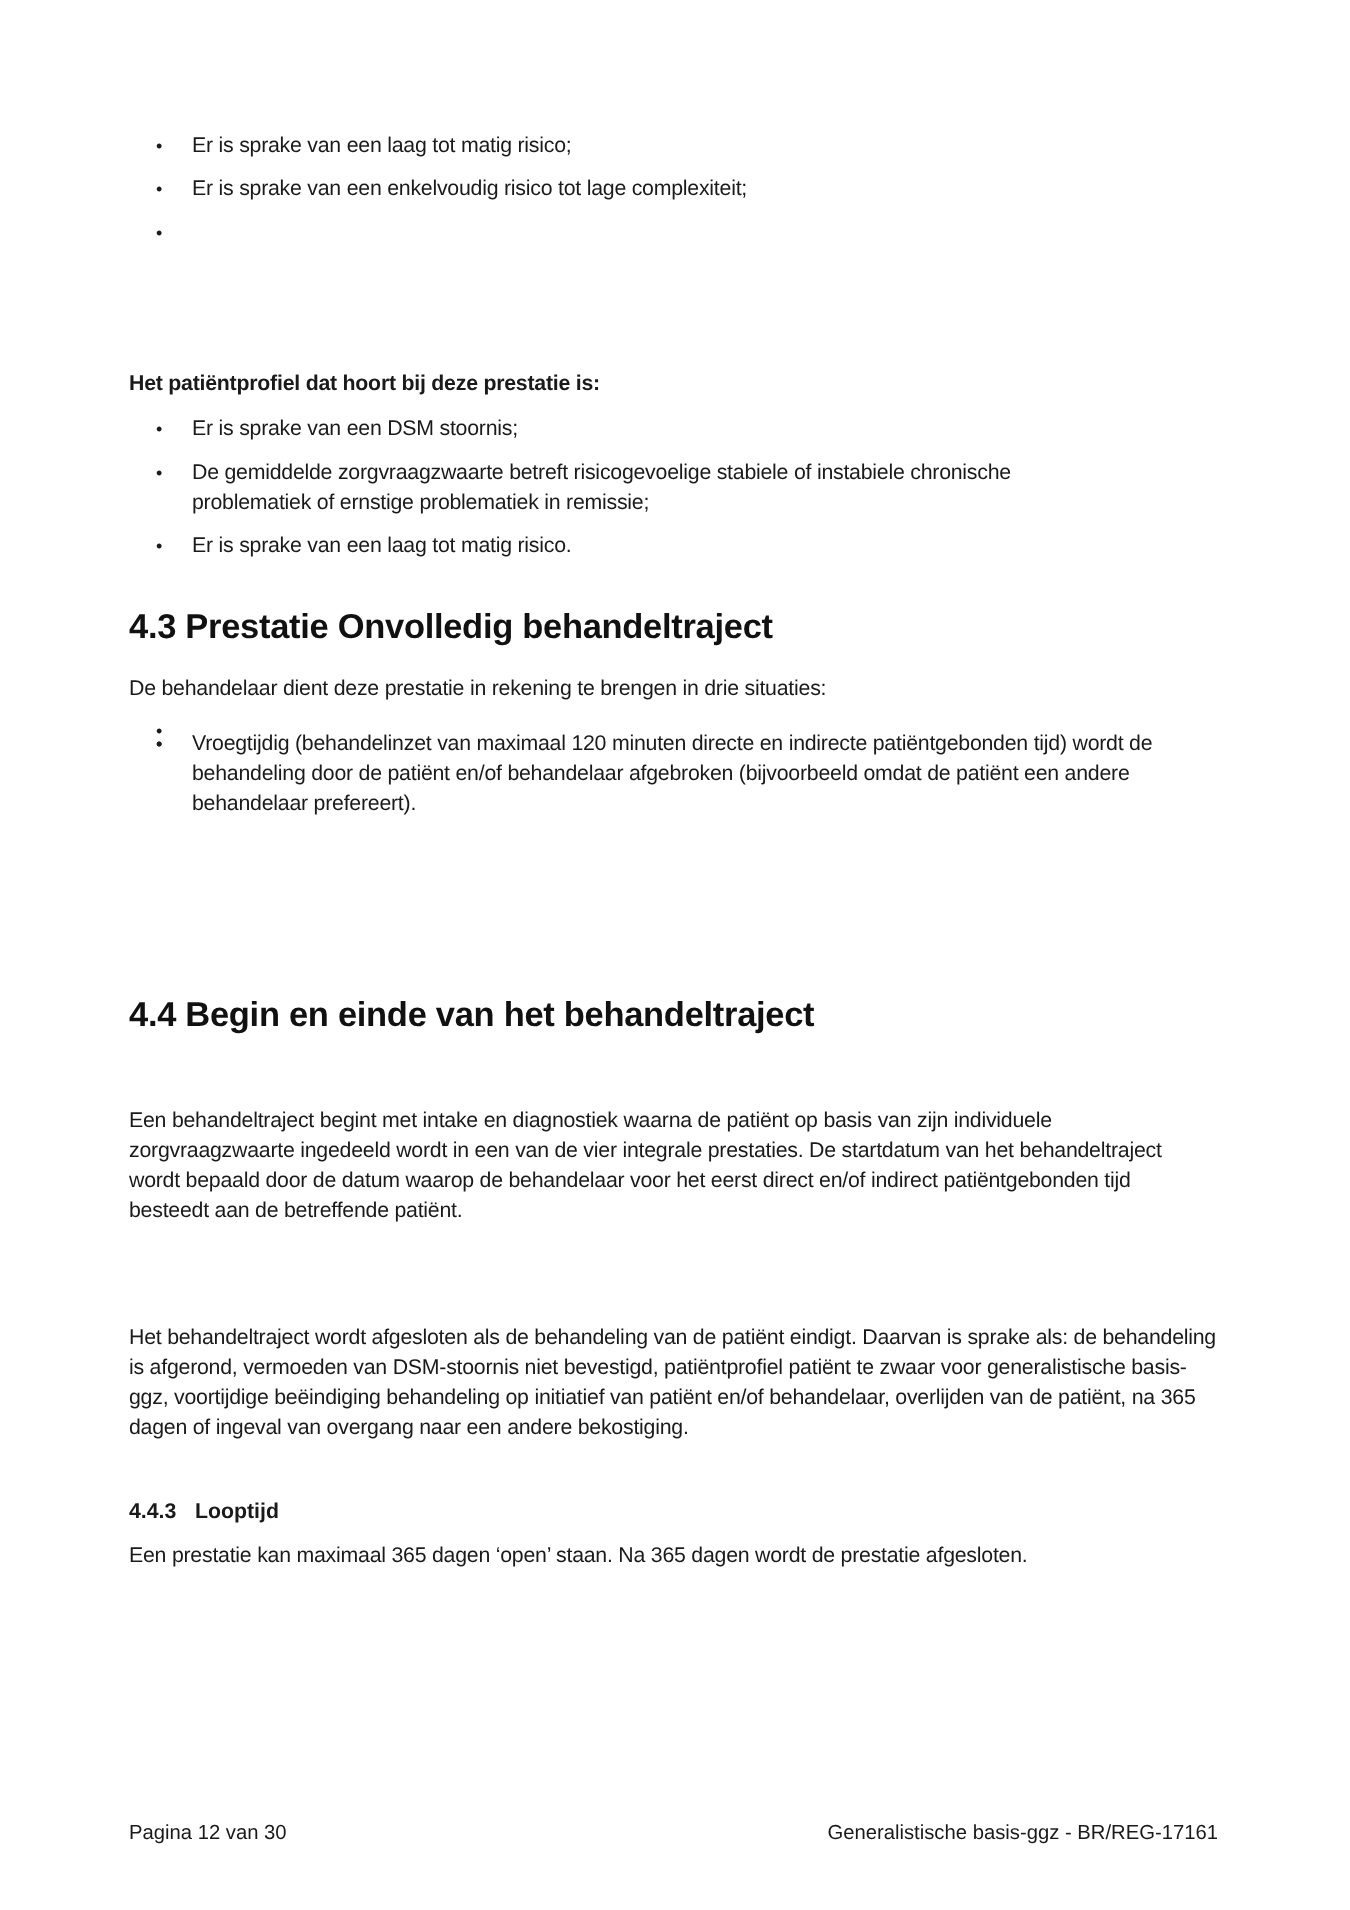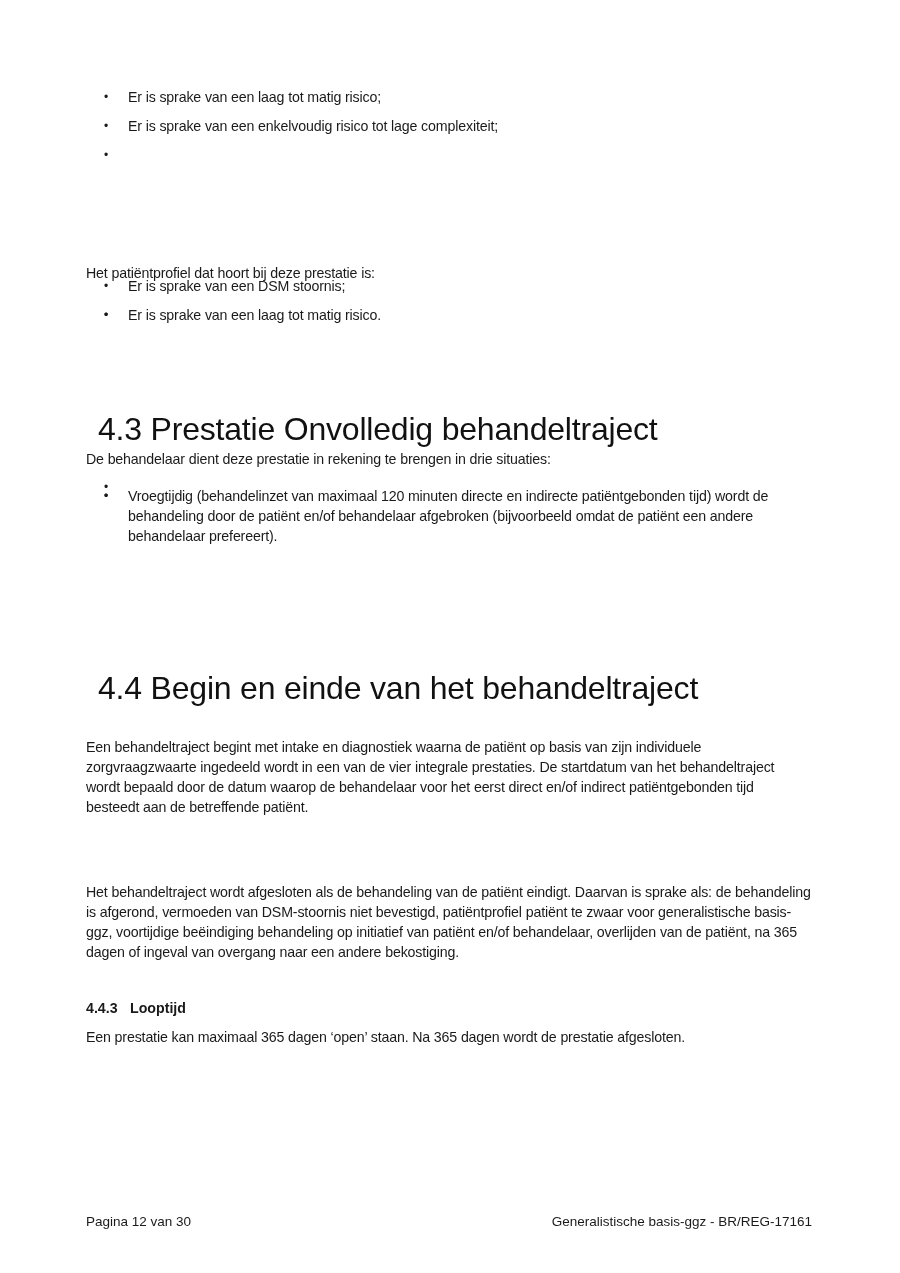--- a/index.html
+++ b/index.html
@@ -6,44 +6,44 @@
     body {
       width: 900px; height: 1273px; position: relative; overflow: hidden;
       font-family: "Liberation Sans", sans-serif; color: #1a1a1a;
     }
     .page { position: absolute; left: 0; top: 0; width: 900px; height: 1273px; }
     .abs { position: absolute; left: 86px; right: 86px; }
     .p { font-size: 14.2px; line-height: 20px; margin: 0; letter-spacing: -0.15px; }
     ul.bullets { list-style: none; margin: 0; padding: 0; }
     ul.bullets li { position: relative; padding-left: 42px; font-size: 14.2px; line-height: 20px; letter-spacing: -0.15px; }
     ul.bullets li .bullet { position: absolute; left: 18px; top: 0; font-size: 12px; }
-    .h2 { font-size: 32px; line-height: 32px; font-weight: normal; margin: 12px; letter-spacing: -0.2px; color: #111; }
+    .h2 { font-size: 23px; line-height: 32px; font-weight: bold; margin: 0; letter-spacing: -0.2px; color: #111; }
     .h3 { font-size: 14.2px; line-height: 20px; font-weight: bold; margin: 0; }
     .h3 .num { display: inline-block; width: 44px; }
     .subhead .letter { display: inline-block; width: 27px; }
     .subhead .title { text-decoration: underline; }
     .footer { position: absolute; top: 1213px; font-size: 13.5px; line-height: 18px; }
     .footer.left { left: 86px; }
     .footer.right { right: 88px; }
   </style>
 </head>
 <body>
 
 <div class="page">
 
   <ul class="bullets abs" style="top:87px;">
     <li style="margin-bottom:9px;"><span class="bullet">•</span><span>Er is sprake van een laag tot matig risico;</span></li>
     <li style="margin-bottom:9px;"><span class="bullet">•</span><span>Er is sprake van een enkelvoudig risico tot lage complexiteit;</span></li>
     <li><span class="bullet">•</span></li>
   </ul>
 
-  <p class="abs p" style="top:263px;">Het patiëntprofiel dat hoort bij deze prestatie is:</p>
+  <p class="abs p" style="top:246px;font-weight:bold;">Het patiëntprofiel dat hoort bij deze prestatie is:</p>
   <ul class="bullets abs" style="top:276px;">
     <li style="margin-bottom:9px;"><span class="bullet">•</span><span>Er is sprake van een DSM stoornis;</span></li>
-    <li style="margin-bottom:9px; padding-right:60px;"><span class="bullet">•</span></li>
+    <li style="margin-bottom:9px; padding-right:60px;"><span class="bullet">•</span><span>De gemiddelde zorgvraagzwaarte betreft risicogevoelige stabiele of instabiele chronische problematiek of ernstige problematiek in remissie;</span></li>
     <li><span class="bullet">•</span><span>Er is sprake van een laag tot matig risico.</span></li>
   </ul>
 
   <h2 class="abs h2" style="top:401px;">4.3 Prestatie Onvolledig behandeltraject</h2>
   <p class="abs p" style="top:449px;">De behandelaar dient deze prestatie in rekening te brengen in drie situaties:</p>
   <ul class="bullets abs" style="top:477px;">
     <li style="margin-bottom:9px; padding-right:50px;"><span class="bullet">•</span></li>
     <li style="margin-bottom:9px;"><span class="bullet">•</span></li>
     <li><span class="bullet">•</span><span>Vroegtijdig (behandelinzet van maximaal 120 minuten directe en indirecte patiëntgebonden tijd) wordt de behandeling door de patiënt en/of behandelaar afgebroken (bijvoorbeeld omdat de patiënt een andere behandelaar prefereert).</span></li>
   </ul>

